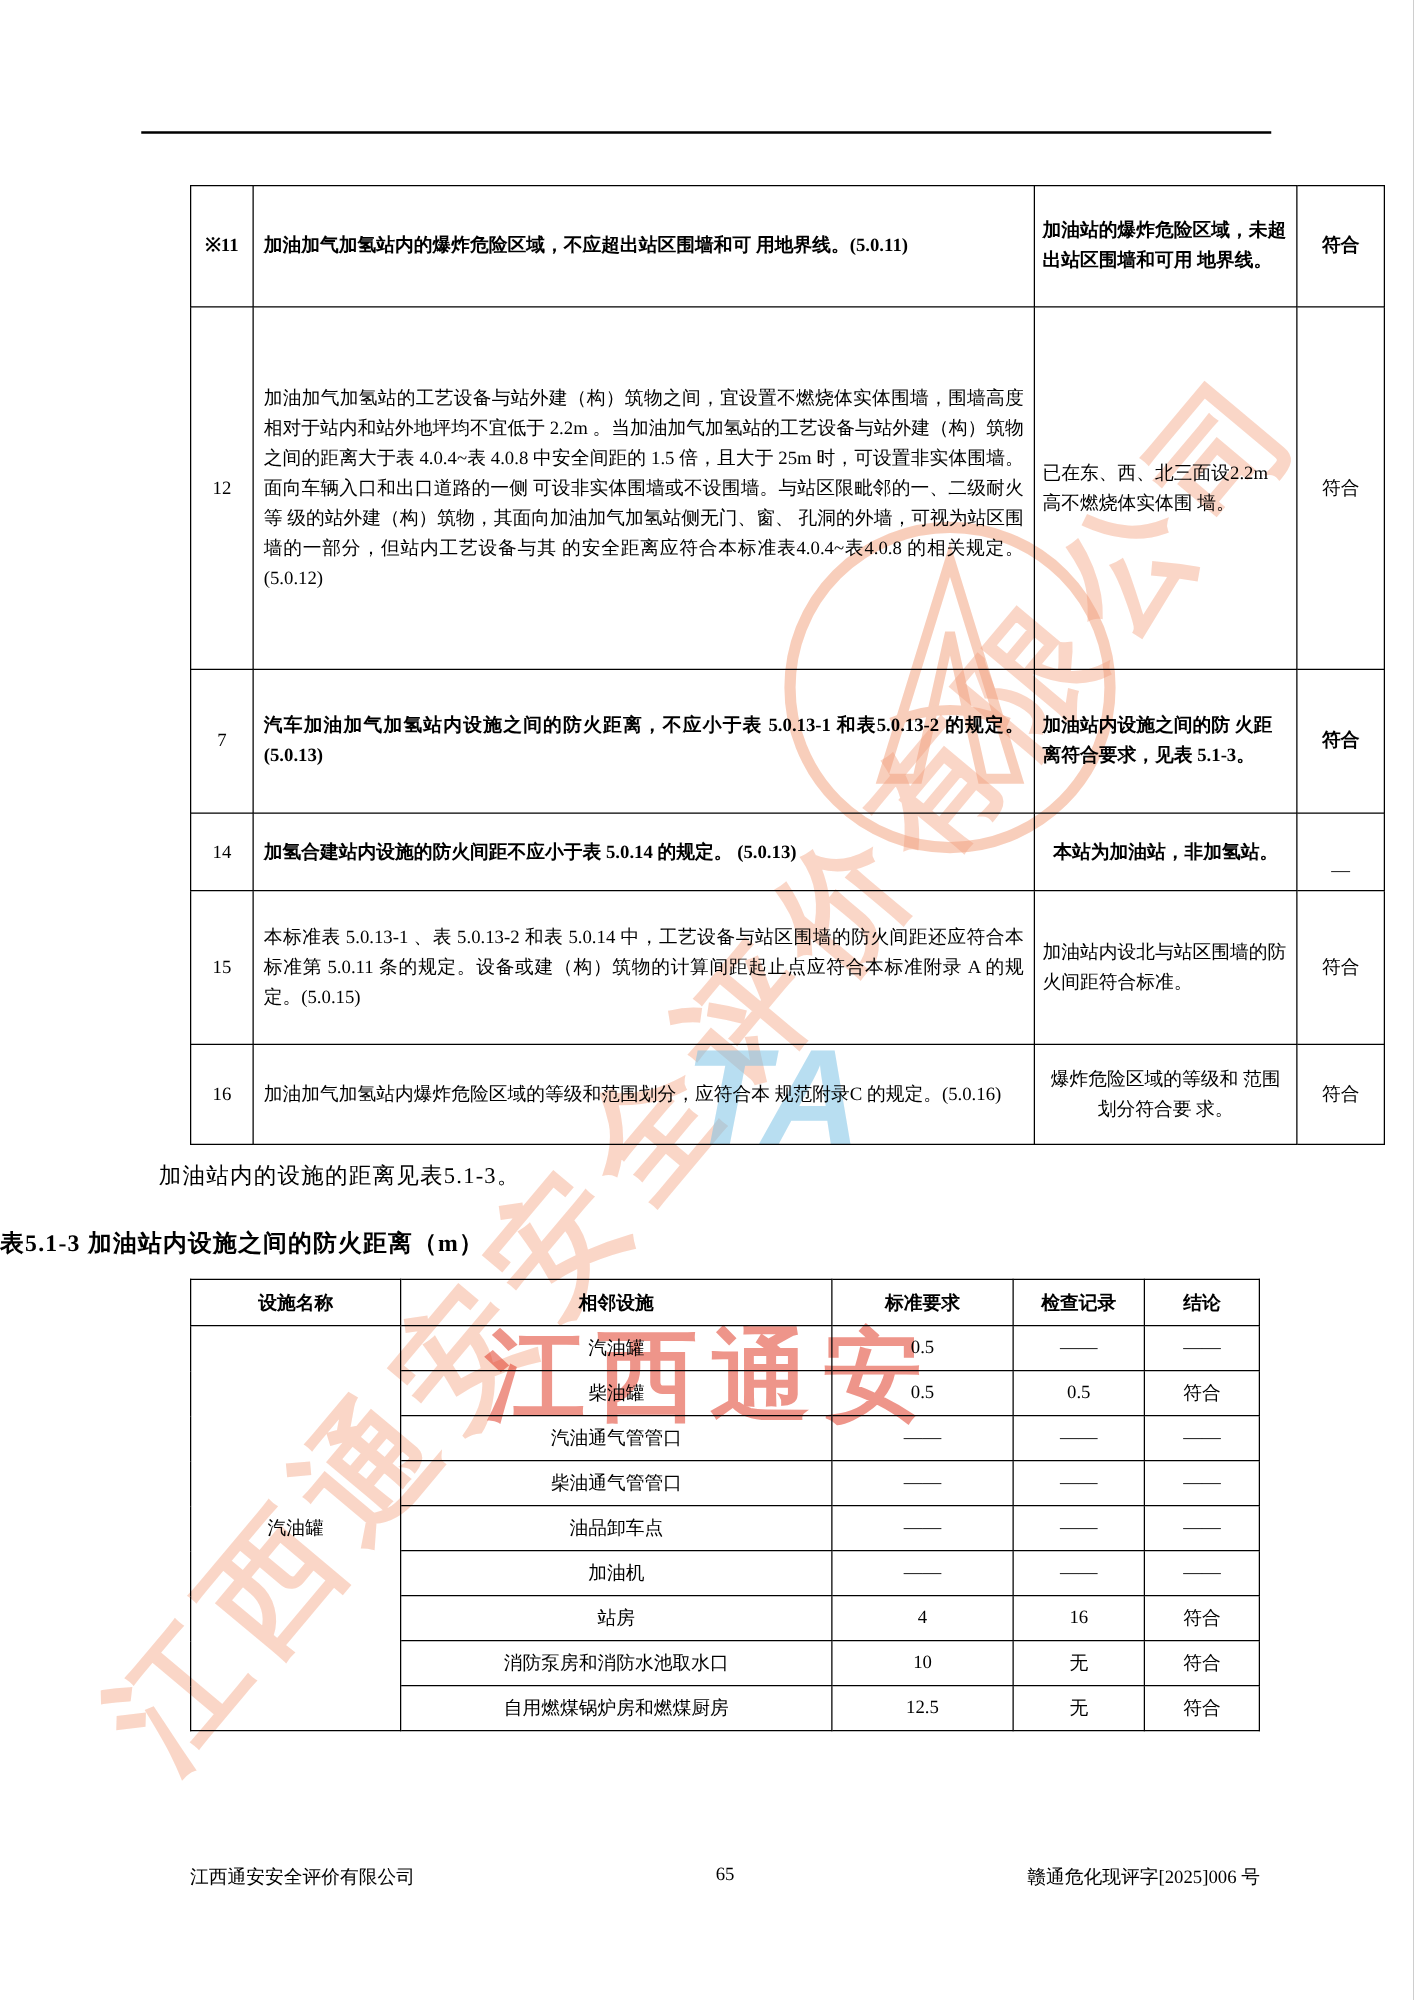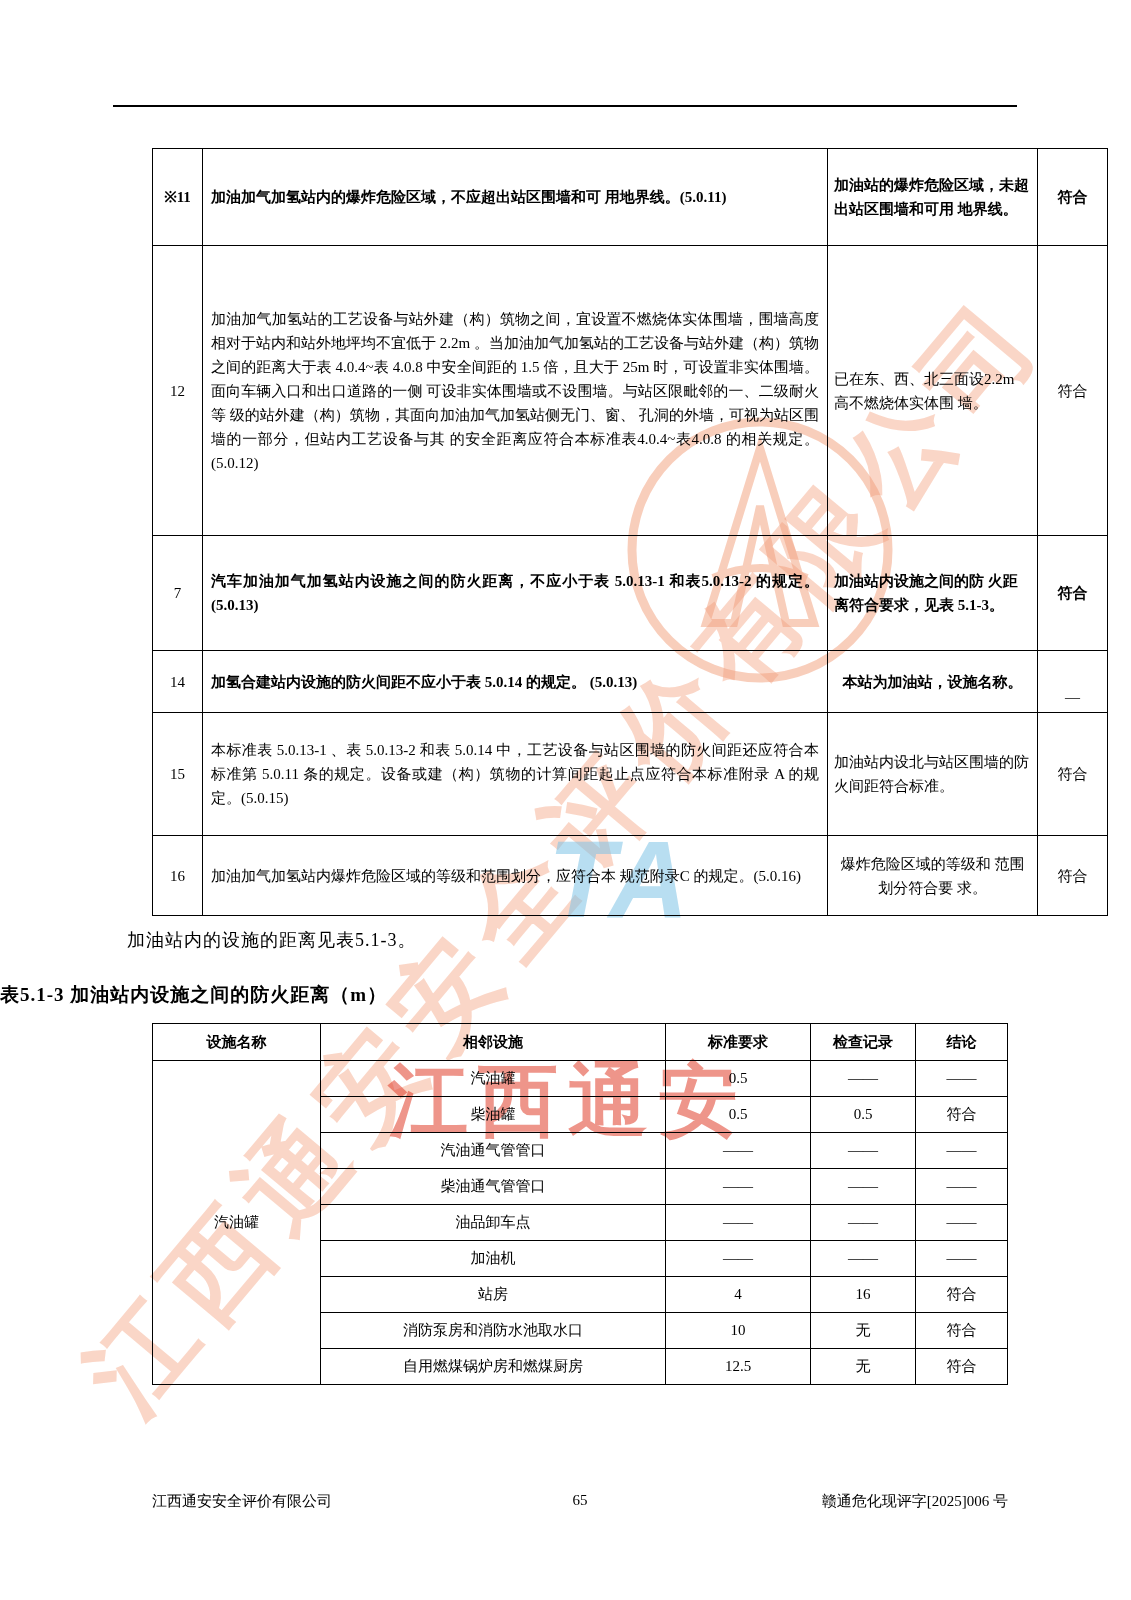--- a/index.html
+++ b/index.html
@@ -114,21 +114,21 @@
     </tr>
     <tr class="h115">
       <td class="no">7</td>
       <td class="req b">汽车加油加气加氢站内设施之间的防火距离，不应小于表 5.0.13-1 和表5.0.13-2   的规定。(5.0.13)</td>
       <td class="find b">加油站内设施之间的防 火距离符合要求，见表 5.1-3。</td>
       <td class="concl b">符合</td>
     </tr>
     <tr class="h62">
       <td class="no">14</td>
       <td class="req b">加氢合建站内设施的防火间距不应小于表 5.0.14  的规定。 (5.0.13)</td>
-      <td class="find b center">本站为加油站，设施名称。</td>
+      <td class="find b center">本站为加油站，非加氢站。</td>
       <td class="concl vbottom">—</td>
     </tr>
     <tr class="h123">
       <td class="no">15</td>
       <td class="req">本标准表 5.0.13-1 、表 5.0.13-2  和表 5.0.14  中，工艺设备与站区围墙的防火间距还应符合本标准第 5.0.11 条的规定。设备或建（构）筑物的计算间距起止点应符合本标准附录 A  的规定。(5.0.15)</td>
       <td class="find">加油站内设北与站区围墙的防火间距符合标准。</td>
       <td class="concl">符合</td>
     </tr>
     <tr class="h80">
       <td class="no">16</td>

